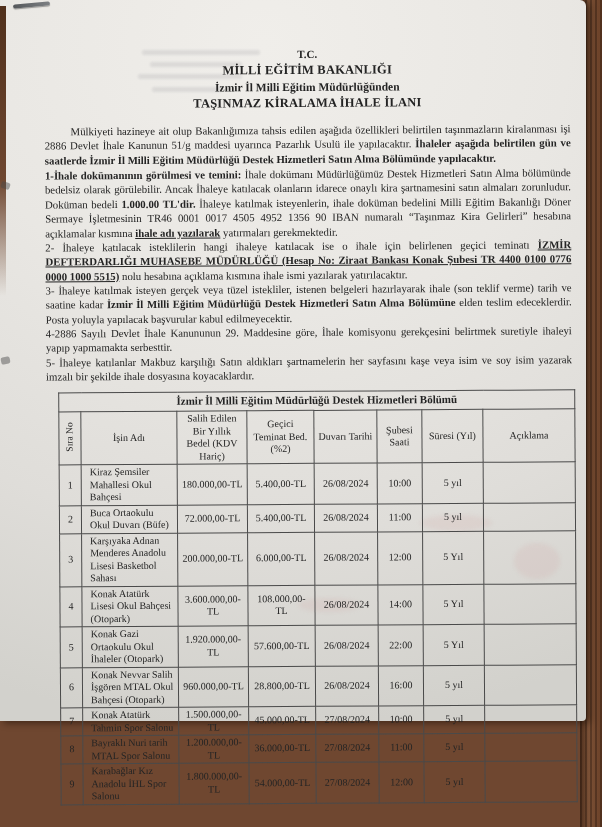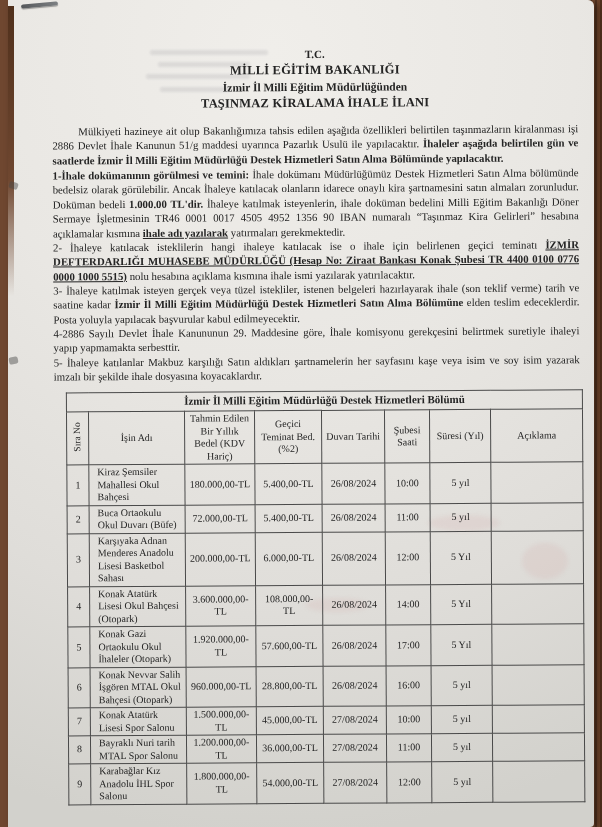--- a/index.html
+++ b/index.html
@@ -13,21 +13,21 @@
   
   .desk-right{
     position:absolute;right:0;top:0;width:22px;height:100%;
     background:
       repeating-linear-gradient(90deg, rgba(30,15,8,.35) 0 2px, rgba(0,0,0,0) 2px 5px),
       linear-gradient(90deg,#4d2f1d,#7b5136 40%,#6b4128);
   }
 
   
   .paper{
-    position:absolute;left:8px;top:0;width:586px;height:827px;
+    position:absolute;left:0;top:0;width:586px;height:721px;
     background:
       radial-gradient(130% 95% at 45% 6%, #f0eeea 0%, #e9e7e3 40%, #dfddd9 72%, #d2d1cc 100%);
     border-radius:0 6px 4px 0;
     box-shadow:4px 2px 7px rgba(25,12,5,.55);
   }
   .desk-left-sliver{
     position:absolute;left:0;top:6px;width:6px;height:290px;
     background:linear-gradient(180deg,#50301c,#6f4730 60%,rgba(111,71,48,0));
   }
   .staple{
@@ -131,21 +131,21 @@
           <col style="width:61px">
             <col style="width:92px">
         </colgroup>
         <thead>
           <tr>
             <th colspan="8" class="ttitle">İzmir İl Milli Eğitim Müdürlüğü Destek Hizmetleri Bölümü</th>
           </tr>
           <tr id="header-row">
               <th><span class="vert">Sıra No</span></th>
               <th>İşin Adı</th>
-              <th>Tahmin Edilen Bir Yıllık Bedel (KDV Hariç)</th>
+              <th>Salih Edilen Bir Yıllık Bedel (KDV Hariç)</th>
               <th>Geçici Teminat Bed.(%2)</th>
               <th>Duvarı Tarihi</th>
               <th>Şubesi Saati</th>
               <th>Süresi (Yıl)</th>
               <th>Açıklama</th>
             </tr>
         </thead>
         <tbody id="table-body">
             <tr>
               <td class="c">1</td>
@@ -186,37 +186,37 @@
               <td class="c">14:00</td>
               <td class="c">5 Yıl</td>
               <td class="c"></td>
             </tr>
             <tr>
               <td class="c">5</td>
               <td class="name">Konak Gazi Ortaokulu Okul İhaleler (Otopark)</td>
               <td class="c">1.920.000,00-TL</td>
               <td class="c">57.600,00-TL</td>
               <td class="c">26/08/2024</td>
-              <td class="c">17:00</td>
+              <td class="c">22:00</td>
               <td class="c">5 Yıl</td>
               <td class="c"></td>
             </tr>
             <tr>
               <td class="c">6</td>
               <td class="name">Konak Nevvar Salih İşgören MTAL Okul Bahçesi (Otopark)</td>
               <td class="c">960.000,00-TL</td>
               <td class="c">28.800,00-TL</td>
               <td class="c">26/08/2024</td>
               <td class="c">16:00</td>
               <td class="c">5 yıl</td>
               <td class="c"></td>
             </tr>
             <tr>
               <td class="c">7</td>
-              <td class="name">Konak Atatürk Lisesi Spor Salonu</td>
+              <td class="name">Konak Atatürk Tahmin Spor Salonu</td>
               <td class="c">1.500.000,00-TL</td>
               <td class="c">45.000,00-TL</td>
               <td class="c">27/08/2024</td>
               <td class="c">10:00</td>
               <td class="c">5 yıl</td>
               <td class="c"></td>
             </tr>
             <tr>
               <td class="c">8</td>
               <td class="name">Bayraklı Nuri tarih MTAL Spor Salonu</td>

